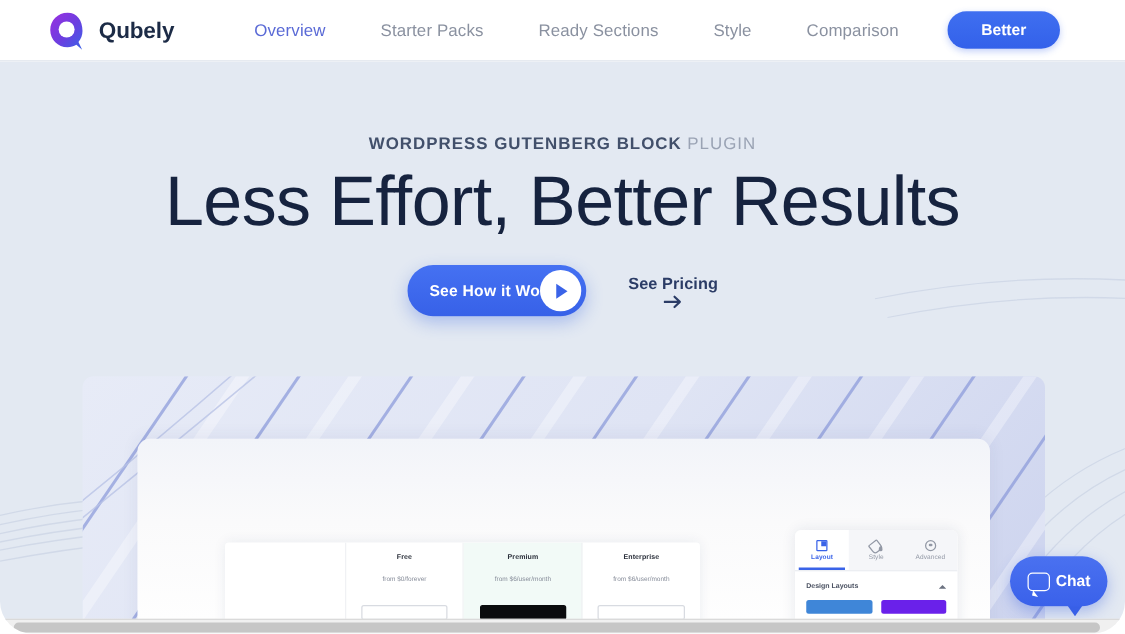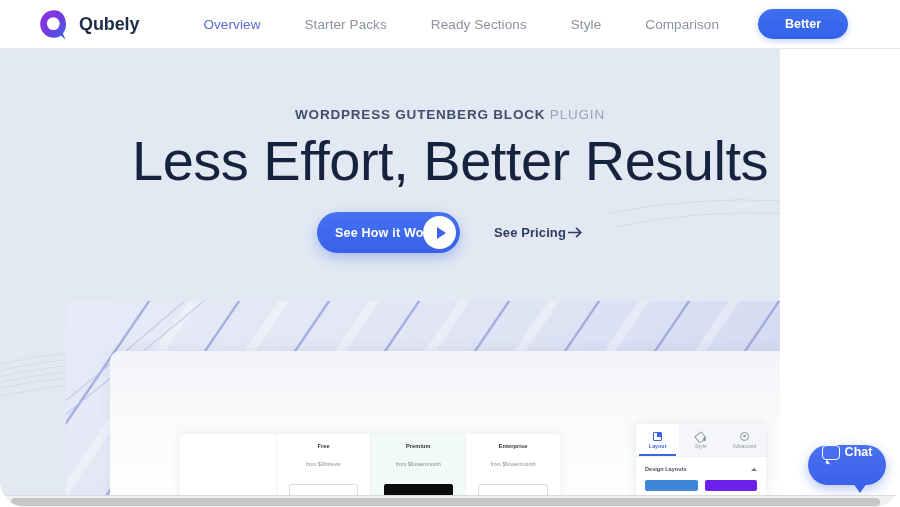--- a/index.html
+++ b/index.html
@@ -34,21 +34,21 @@
     width:90px; height:30px; border-radius:16px;
     background:linear-gradient(180deg,#3f6ff0,#3361ea);
     color:#fff; font-size:12.5px; font-weight:600;
     display:flex; align-items:center; justify-content:center;
     cursor:pointer; border:none;
     box-shadow:0 2px 6px rgba(51,97,234,.30);
   }
 
   
   .hero {
-    position:absolute; top:49px; left:0; width:780px; height:448px;
+    position:absolute; top:49px; left:0; width:900px; height:448px;
     background:#e3e9f2; overflow:hidden;
   }
   .hero-arcs { position:absolute; inset:0; opacity:.55; }
 
   .eyebrow {
     position:absolute; top:58px; left:0; width:900px; text-align:center;
     font-size:13.5px; letter-spacing:.8px; color:#9aa3b4;
   }
   .eyebrow b { color:#42506b; font-weight:700; }
 
@@ -77,21 +77,21 @@
     width:33px; height:33px; border-radius:50%;
     background:#fff; display:flex; align-items:center; justify-content:center;
   }
   .play-tri {
     width:0; height:0; margin-left:3px;
     border-left:9px solid #3a63e8;
     border-top:6px solid transparent; border-bottom:6px solid transparent;
   }
   .text-link {
     display:flex; align-items:center; gap:2px; cursor:pointer;
-    color:#2b3c66; font-size:13px; font-weight:700; letter-spacing:.1px;
+    color:#2b3c66; font-size:13px; font-weight:700; letter-spacing:.1px;flex-direction:column;
   }
 
   
   .banner {
     position:absolute; left:66px; top:252px; width:770px; height:210px;
     border-radius:9px; overflow:hidden;
     background:linear-gradient(135deg,#e7ebf7 0%,#dfe4f4 50%,#ccd3ee 100%);
   }
   .banner-stripes { position:absolute; inset:0; }
 
@@ -194,21 +194,21 @@
   }
   .swatches { display:flex; gap:7px; }
   .sw { flex:1; height:11px; border-radius:2px; }
 
   
   .chat {
     position:absolute; right:14px; bottom:22px;
     width:78px; height:40px; border-radius:21px;
     background:linear-gradient(180deg,#4a71f0,#3a61ea);
     box-shadow:0 4px 12px rgba(45,85,220,.35);
-    display:flex; align-items:flex-start; justify-content:center; gap:5px;
+    display:flex; align-items:center; justify-content:center; gap:5px;
     cursor:pointer; z-index:60; border:none;
   }
   .chat .txt { color:#fff; font-size:12.5px; font-weight:600; }
   .bubble {
     width:18px; height:15px; border:1.7px solid #fff; border-radius:4px;
     position:relative;
   }
   .bubble::after {
     content:''; position:absolute; left:3px; bottom:-5px;
     width:0; height:0; border-left:5px solid #fff;

